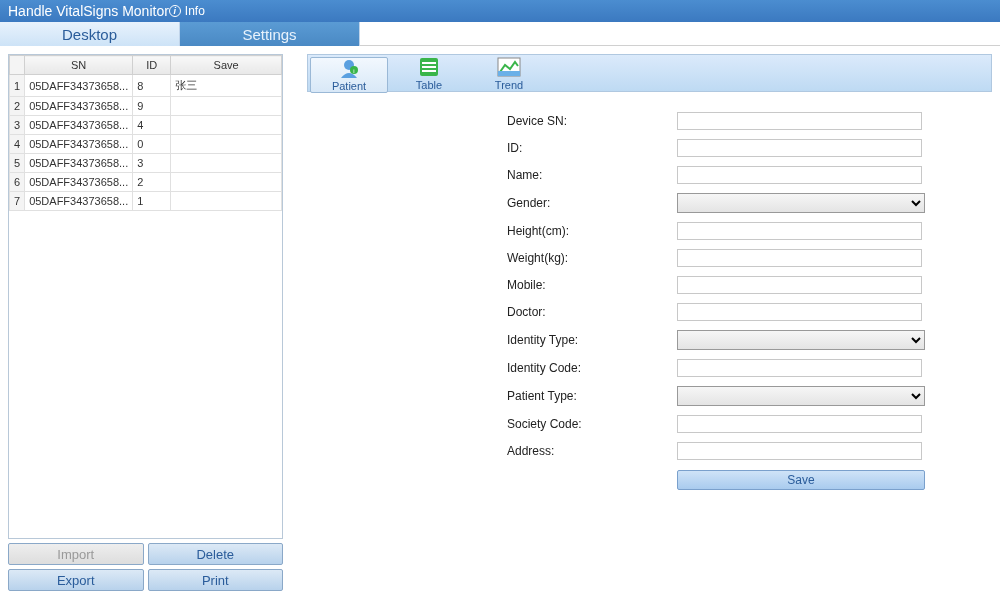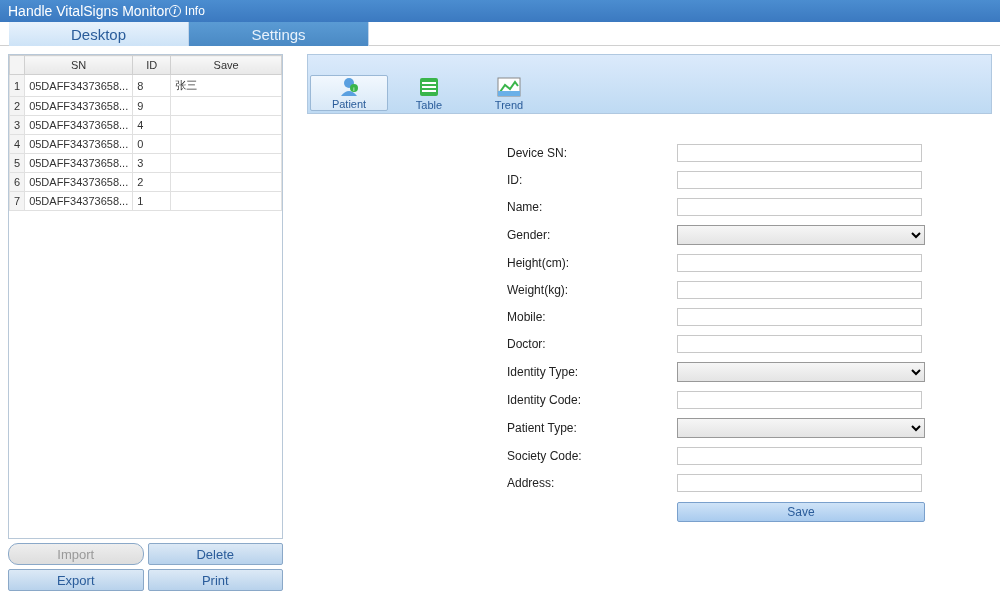--- a/index.html
+++ b/index.html
@@ -1,41 +1,41 @@
 <!DOCTYPE html>
 <html><head>
 <meta charset="utf-8">
 <style>
   * { box-sizing: border-box; margin: 0; padding: 0; }
   html, body { width: 1000px; height: 599px; font-family: Arial, sans-serif; font-size: 12px; background: #fff; overflow: hidden; }
   .titlebar { height: 22px; background: linear-gradient(to bottom, #4b8dd0, #3b79c0); color: #fff; display: flex; align-items: center; justify-content: flex-start; padding: 0 8px; font-size: 14px; }
   .titlebar .info { display: flex; align-items: center; gap: 4px; font-size: 12px; cursor: pointer; }
   .titlebar .info-icon { width: 12px; height: 12px; border: 1px solid #fff; border-radius: 50%; display: inline-flex; align-items: center; justify-content: center; font-size: 9px; font-weight: bold; font-style: italic; }
-  .tabs-row { display: flex; background: #fff; border-bottom: 1px solid #d0d0d0; height: 24px; padding-left: 9px; }
+  .tabs-row { display: flex; background: #fff; border-bottom: 1px solid #d0d0d0; height: 24px; }
   .tab { width: 180px; height: 24px; display: flex; align-items: center; justify-content: center; font-size: 15px; cursor: pointer; border-right: 1px solid #c0d4ea; }
   .tab.active { background: linear-gradient(to bottom, #e8f2fc, #cde3f7); color: #2a5c9a; font-weight: 500; }
   .tab.inactive { background: linear-gradient(to bottom, #5a9bd4, #4a89c4); color: #e8f2fc; }
   .content { display: flex; height: 553px; padding: 8px; gap: 24px; }
   .left-panel { width: 275px; display: flex; flex-direction: column; }
   .table-wrap { flex: 1; border: 1px solid #b8c8d8; background: #fff; overflow: auto; }
   .data-table { width: 100%; border-collapse: collapse; font-size: 11px; }
   .data-table th { background: linear-gradient(to bottom, #f8f8f8, #e8e8e8); border: 1px solid #d0d0d0; padding: 3px 4px; font-weight: normal; color: #333; }
   .data-table td { border: 1px solid #e0e0e0; padding: 3px 4px; color: #333; height: 18px; }
   .data-table th.rownum, .data-table td.rownum { width: 14px; text-align: center; background: #f4f4f4; }
   .data-table .col-sn { width: 104px; white-space: nowrap; overflow: hidden; }
   .data-table .col-id { width: 38px; }
   .button-grid { display: grid; grid-template-columns: 1fr 1fr; gap: 4px; margin-top: 4px; }
   .btn { height: 22px; font-size: 13px; border: 1px solid #8aa8c8; background: linear-gradient(to bottom, #dce9f6, #b8d2ec); color: #2a5c9a; cursor: pointer; border-radius: 2px; }
-  .btn:disabled { color: #999; background: linear-gradient(to bottom,#eee,#ddd); cursor: default; border-radius: 10px; }
+  .btn:disabled { color: #999; background: linear-gradient(to bottom,#eee,#ddd); cursor: default; }
   .right-panel { flex: 1; display: flex; flex-direction: column; }
-  .view-tabs { display: flex; gap: 2px; background: linear-gradient(to bottom, #dbeafb, #bedaf3); border: 1px solid #b0c8e0; padding: 2px; height: 60px; align-items: flex-end; }
+  .view-tabs { display: flex; gap: 2px; background: linear-gradient(to bottom, #dbeafb, #bedaf3); border: 1px solid #b0c8e0; padding: 2px; height: 38px; align-items: flex-start; }
   .view-tab { width: 78px; display: flex; flex-direction: column; align-items: center; justify-content: center; gap: 2px; font-size: 11px; color: #2a5c9a; cursor: pointer; border-radius: 2px; }
   .view-tab.active { background: linear-gradient(to bottom, #f2f8fe, #d8e8f7); border: 1px solid #9ab8d6; }
   .vt-icon { width: 24px; height: 20px; display: flex; align-items: center; justify-content: center; }
-  .form-area { flex: 1; padding: 30px 20px 10px 200px; overflow: auto; }
+  .form-area { flex: 1; padding: 20px 20px 10px 200px; overflow: auto; }
   .form-row { display: flex; align-items: center; margin-bottom: 9px; }
   .form-row label { width: 170px; font-size: 12px; color: #222; }
   .form-row input[type=text] { flex: 1; max-width: 245px; height: 18px; border: 1px solid #c8c8c8; padding: 0 3px; font-size: 12px; }
   .form-row select { flex: 1; max-width: 248px; height: 20px; border: 1px solid #999; background: linear-gradient(to bottom,#f6f6f6,#e4e4e4); font-size: 12px; }
   .save-row { margin-top: 10px; }
   .save-btn { margin-left: 170px; width: 248px; height: 20px; font-size: 12px; border: 1px solid #7aa0cc; background: linear-gradient(to bottom, #cfe3f7, #a9cbee); color: #2a5c9a; cursor: pointer; border-radius: 2px; }
 </style>
 </head>
 <body>
 

